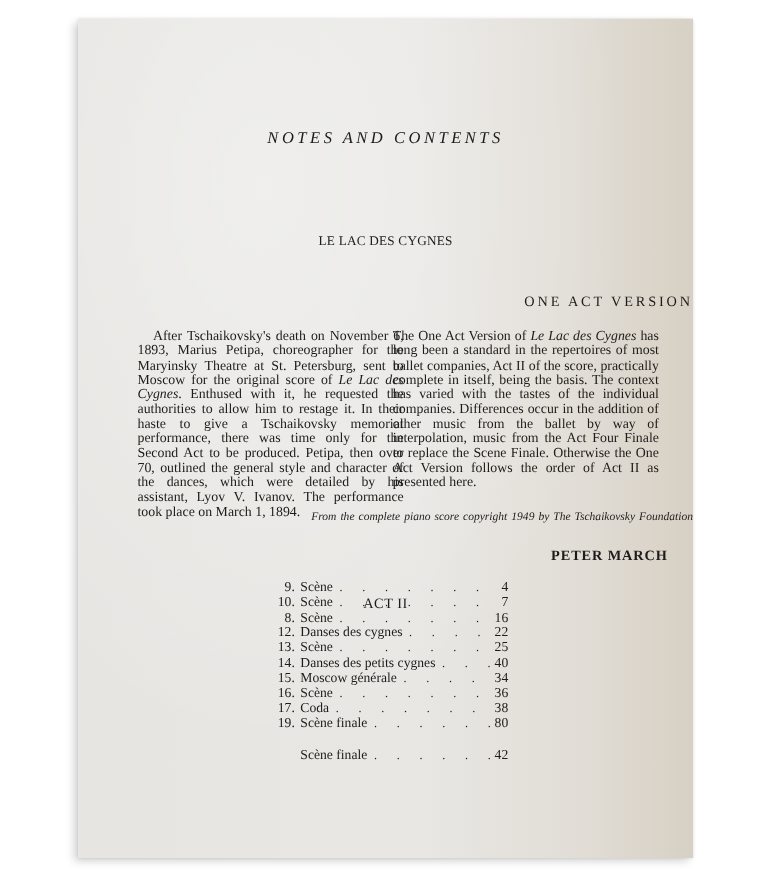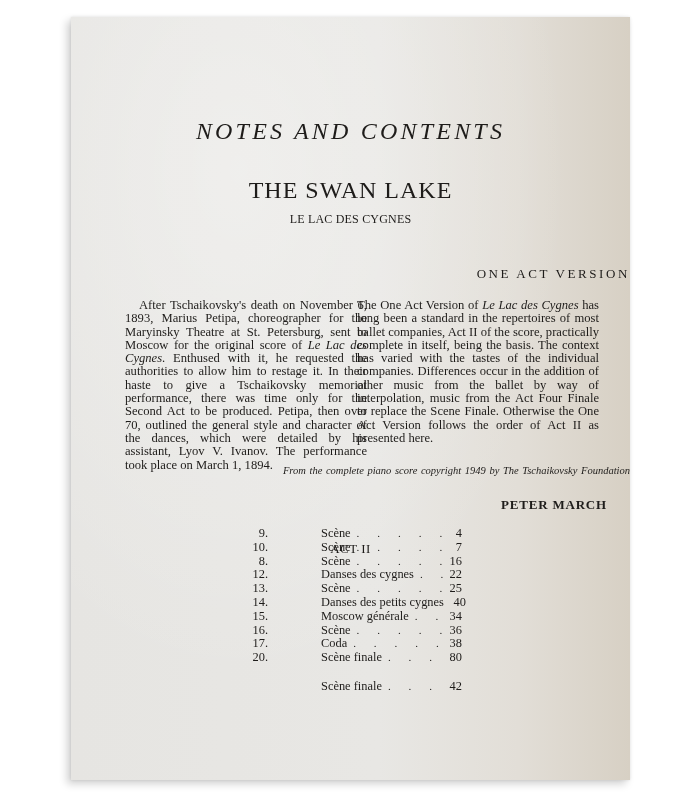--- a/index.html
+++ b/index.html
@@ -30,21 +30,21 @@
     inset: 0;
     background: radial-gradient(ellipse at 30% 20%, rgba(255,255,255,0.35), rgba(255,255,255,0) 60%);
     pointer-events: none;
   }
   .abs { position: absolute; }
 
   .notes-title {
     left: 0; right: 0;
     top: 101px;
     font-style: italic;
-    font-size: 24px;
+    font-size: 15px;
     letter-spacing: 3.2px;
     text-align: center;
   }
   .main-title {
     left: 0; right: 0;
     top: 160px;
     font-size: 24px;
     letter-spacing: 1px;
     text-align: center;
   }
@@ -106,42 +106,41 @@
     line-height: 13.8px;
     display: flex;
     align-items: baseline;
   }
   .toc-num {
     width: 26px;
     text-align: right;
     padding-right: 5px;
     flex: none;
   }
-  .toc-title { flex: none; white-space: nowrap; margin-left: 48px; }
+  .toc-title { flex: none; white-space: nowrap; }
   .toc-dots {
     flex: 1;
     overflow: hidden;
     white-space: nowrap;
     letter-spacing: 7.6px;
     padding-left: 6px;
     font-size: 11px;
   }
   .toc-page {
     flex: none;
     width: 16px;
     text-align: right;
   }
 </style>
 </head>
 <body>
 
 <div class="page">
 
   <div class="abs notes-title">NOTES AND CONTENTS</div>
-  <div class="abs main-title">THE SWAN LAKE</div>
   <div class="abs subtitle">LE LAC DES CYGNES</div>
   <div class="abs section-title">ONE ACT VERSION</div>
 
   <div class="abs col col-left">
     <p><span>After Tschaikovsky's death on November 6, 1893, Marius Petipa, choreographer for the Maryinsky Theatre at St. Petersburg, sent to Moscow for the original score of </span><i>Le Lac des Cygnes</i><span>. Enthused with it, he requested the authorities to allow him to restage it. In their haste to give a Tschaikovsky memorial performance, there was time only for the Second Act to be produced. Petipa, then over 70, outlined the general style and character of the dances, which were detailed by his assistant, Lyov V. Ivanov. The performance took place on March 1, 1894.</span></p>
   </div>
 
   <div class="abs col col-right">
     <p><span>The One Act Version of </span><i>Le Lac des Cygnes</i><span> has long been a standard in the repertoires of most ballet companies, Act II of the score, practically complete in itself, being the basis. The context has varied with the tastes of the individual companies. Differences occur in the addition of other music from the ballet by way of interpolation, music from the Act Four Finale to replace the Scene Finale. Otherwise the One Act Version follows the order of Act II as presented here.</span></p>
   </div>
@@ -199,21 +198,21 @@
         <span class="toc-dots">. . . . . . . . . . . . . . . . . . . . .</span>
         <span class="toc-page">36</span>
       </div>
       <div class="toc-row">
         <span class="toc-num">17.</span>
         <span class="toc-title">Coda</span>
         <span class="toc-dots">. . . . . . . . . . . . . . . . . . . . .</span>
         <span class="toc-page">38</span>
       </div>
       <div class="toc-row">
-        <span class="toc-num">20.</span>
+        <span class="toc-num">19.</span>
         <span class="toc-title">Scène finale</span>
         <span class="toc-dots">. . . . . . . . . . . . . . . . . . . . .</span>
         <span class="toc-page">80</span>
       </div>
     </div>
 
   <div class="abs toc" style="top:663px;" id="toc1">
       <div class="toc-row">
         <span class="toc-num"></span>
         <span class="toc-title">Scène finale</span>

